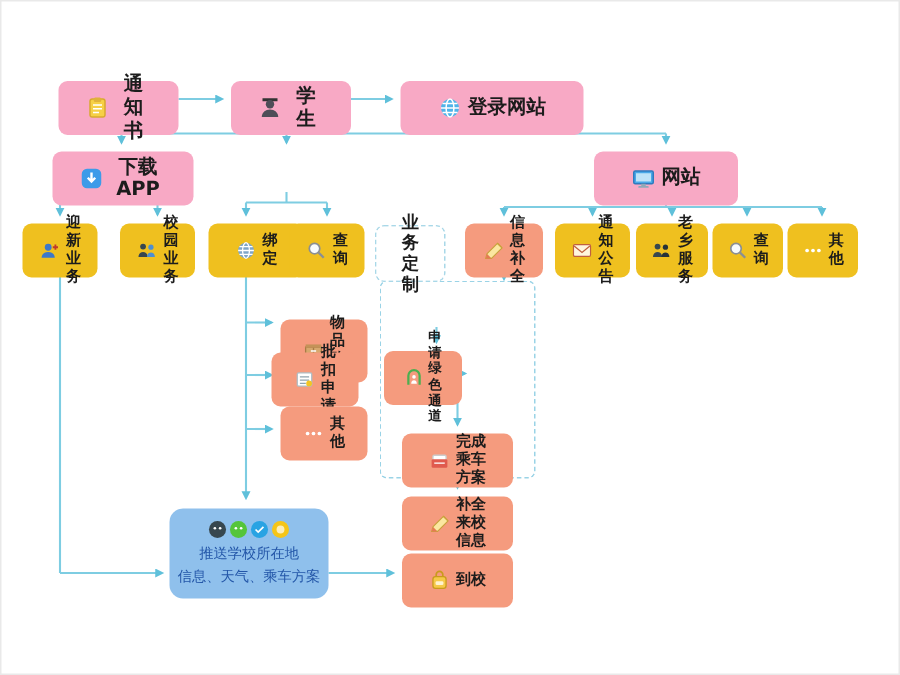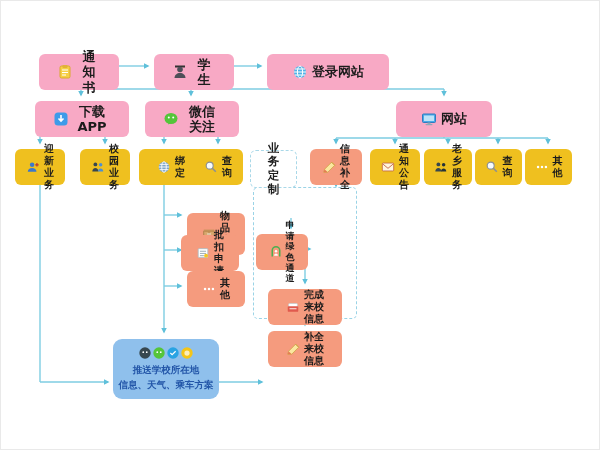--- a/index.html
+++ b/index.html
@@ -13,21 +13,21 @@
   .orange{background:#F59B7E;font-size:10px}
   .sm{font-size:9px}
   .white-box{background:#fff;border:1px dashed #A9D8E8;font-size:11.5px}
   .lbl{white-space:pre-line;line-height:1.18;text-align:center}
   .dashed{position:absolute;border:1.5px dashed #9AD3E6;border-radius:5px;background:transparent}
   .ic{flex:none;display:flex}
   .ic svg{width:14px;height:14px;display:block}
   .pink .ic svg{width:16px;height:16px}
   .sm .ic svg{width:12px;height:12px}
   .blue-panel{position:absolute;background:#8FC0EC;border-radius:9px;display:flex;flex-direction:column;align-items:center;justify-content:center;gap:3px;padding:4px}
-  .blue-panel .lbl{font-size:9.5px;font-weight:700;color:#2356A8;line-height:1.5}
+  .blue-panel .lbl{font-size:9.5px;font-weight:400;color:#2356A8;line-height:1.5}
 </style>
 </head>
 <body>
 
 <div class="canvas">
 
   <svg class="arrows" viewBox="0 0 600 450">
     <defs>
       <marker id="ah" markerWidth="8" markerHeight="8" refX="4.5" refY="3" orient="auto" markerUnits="userSpaceOnUse">
         <path d="M0 0 L6 3 L0 6 Z" fill="#5FC0DA"></path>
@@ -104,31 +104,20 @@
 
   <div class="node pink" style="left:34px;top:100px;width:94px;height:27px">
     <span class="ic">
         <svg viewBox="0 0 16 16">
           <rect x="1.5" y="1.5" width="13" height="13" rx="3.5" fill="#3D9BE9"></rect>
           <path d="M8 4v5M5.5 7.5L8 10l2.5-2.5" stroke="#fff" stroke-width="1.6" fill="none"></path>
         </svg>
       </span>
     <span class="lbl">下载APP</span>
   </div>
-  <div class="node pink" style="left:144px;top:100px;width:94px;height:27px">
-    <span class="ic">
-        <svg viewBox="0 0 16 16">
-          <ellipse cx="8" cy="7.5" rx="6.5" ry="5.5" fill="#55C53A"></ellipse>
-          <path d="M5 13.5l1-2.5 3 .5z" fill="#55C53A"></path>
-          <circle cx="5.8" cy="6.5" r="1" fill="#fff"></circle>
-          <circle cx="10.2" cy="6.5" r="1" fill="#fff"></circle>
-        </svg>
-      </span>
-    <span class="lbl">微信关注</span>
-  </div>
   <div class="node pink" style="left:395px;top:100px;width:96px;height:27px">
     <span class="ic">
         <svg viewBox="0 0 16 16">
           <rect x="1.5" y="3" width="13" height="8.5" rx="1" fill="#49A8E8" stroke="#2E7BBE"></rect>
           <rect x="3" y="4.5" width="10" height="5.5" fill="#BEE3F8"></rect>
           <rect x="6.5" y="11.5" width="3" height="1.5" fill="#8FA8B8"></rect>
           <rect x="4.5" y="13" width="7" height="1.2" rx=".6" fill="#8FA8B8"></rect>
         </svg>
       </span>
     <span class="lbl">网站</span>
@@ -280,33 +269,43 @@
   </div>
   <div class="node orange" style="left:267px;top:288px;width:74px;height:28px">
     <span class="ic">
         <svg viewBox="0 0 16 16">
           <rect x="3" y="4" width="10" height="5.5" rx="1" fill="#fff" stroke="#ccc"></rect>
           <rect x="2" y="7" width="12" height="6.5" rx="1" fill="#E05A4E"></rect>
           <path d="M4 10h8" stroke="#fff"></path>
         </svg>
       </span>
     <span class="lbl">完成
-来校信息</span>
+乘车方案</span>
   </div>
 
   <div class="node orange" style="left:267px;top:330px;width:74px;height:28px">
     <span class="ic">
         <svg viewBox="0 0 16 16">
           <path d="M2 14l1-3.5 8-8L14.5 6l-8 8z" fill="#FBE7A0" stroke="#C9A23C" stroke-width=".8"></path>
           <path d="M11 2.5L14.5 6" stroke="#C9A23C"></path>
           <path d="M2 14l1-3.5L6.5 14z" fill="#E57A52"></path>
         </svg>
       </span>
     <span class="lbl">补全
 来校信息</span>
+  </div>
+  <div class="node orange" style="left:267px;top:368px;width:74px;height:26px">
+    <span class="ic">
+        <svg viewBox="0 0 16 16">
+          <rect x="3" y="5" width="10" height="9" rx="2" fill="#F6C94A" stroke="#C99B1D"></rect>
+          <path d="M5.5 5V3.5a2.5 2.5 0 0 1 5 0V5" fill="none" stroke="#C99B1D" stroke-width="1.3"></path>
+          <rect x="5" y="8.5" width="6" height="3" rx="1" fill="#FFF3D0"></rect>
+        </svg>
+      </span>
+    <span class="lbl">到校</span>
   </div>
 
   <div class="blue-panel" style="left:112px;top:338px;width:106px;height:60px">
     <span class="ic">
         <svg viewBox="0 0 64 16" style="width:56px;height:14px">
           <circle cx="8" cy="8" r="6.5" fill="#37474F"></circle>
           <circle cx="6" cy="7" r="1" fill="#fff"></circle>
           <circle cx="10" cy="7" r="1" fill="#fff"></circle>
           <circle cx="24" cy="8" r="6.5" fill="#55C53A"></circle>
           <circle cx="22" cy="7" r="1" fill="#fff"></circle>

